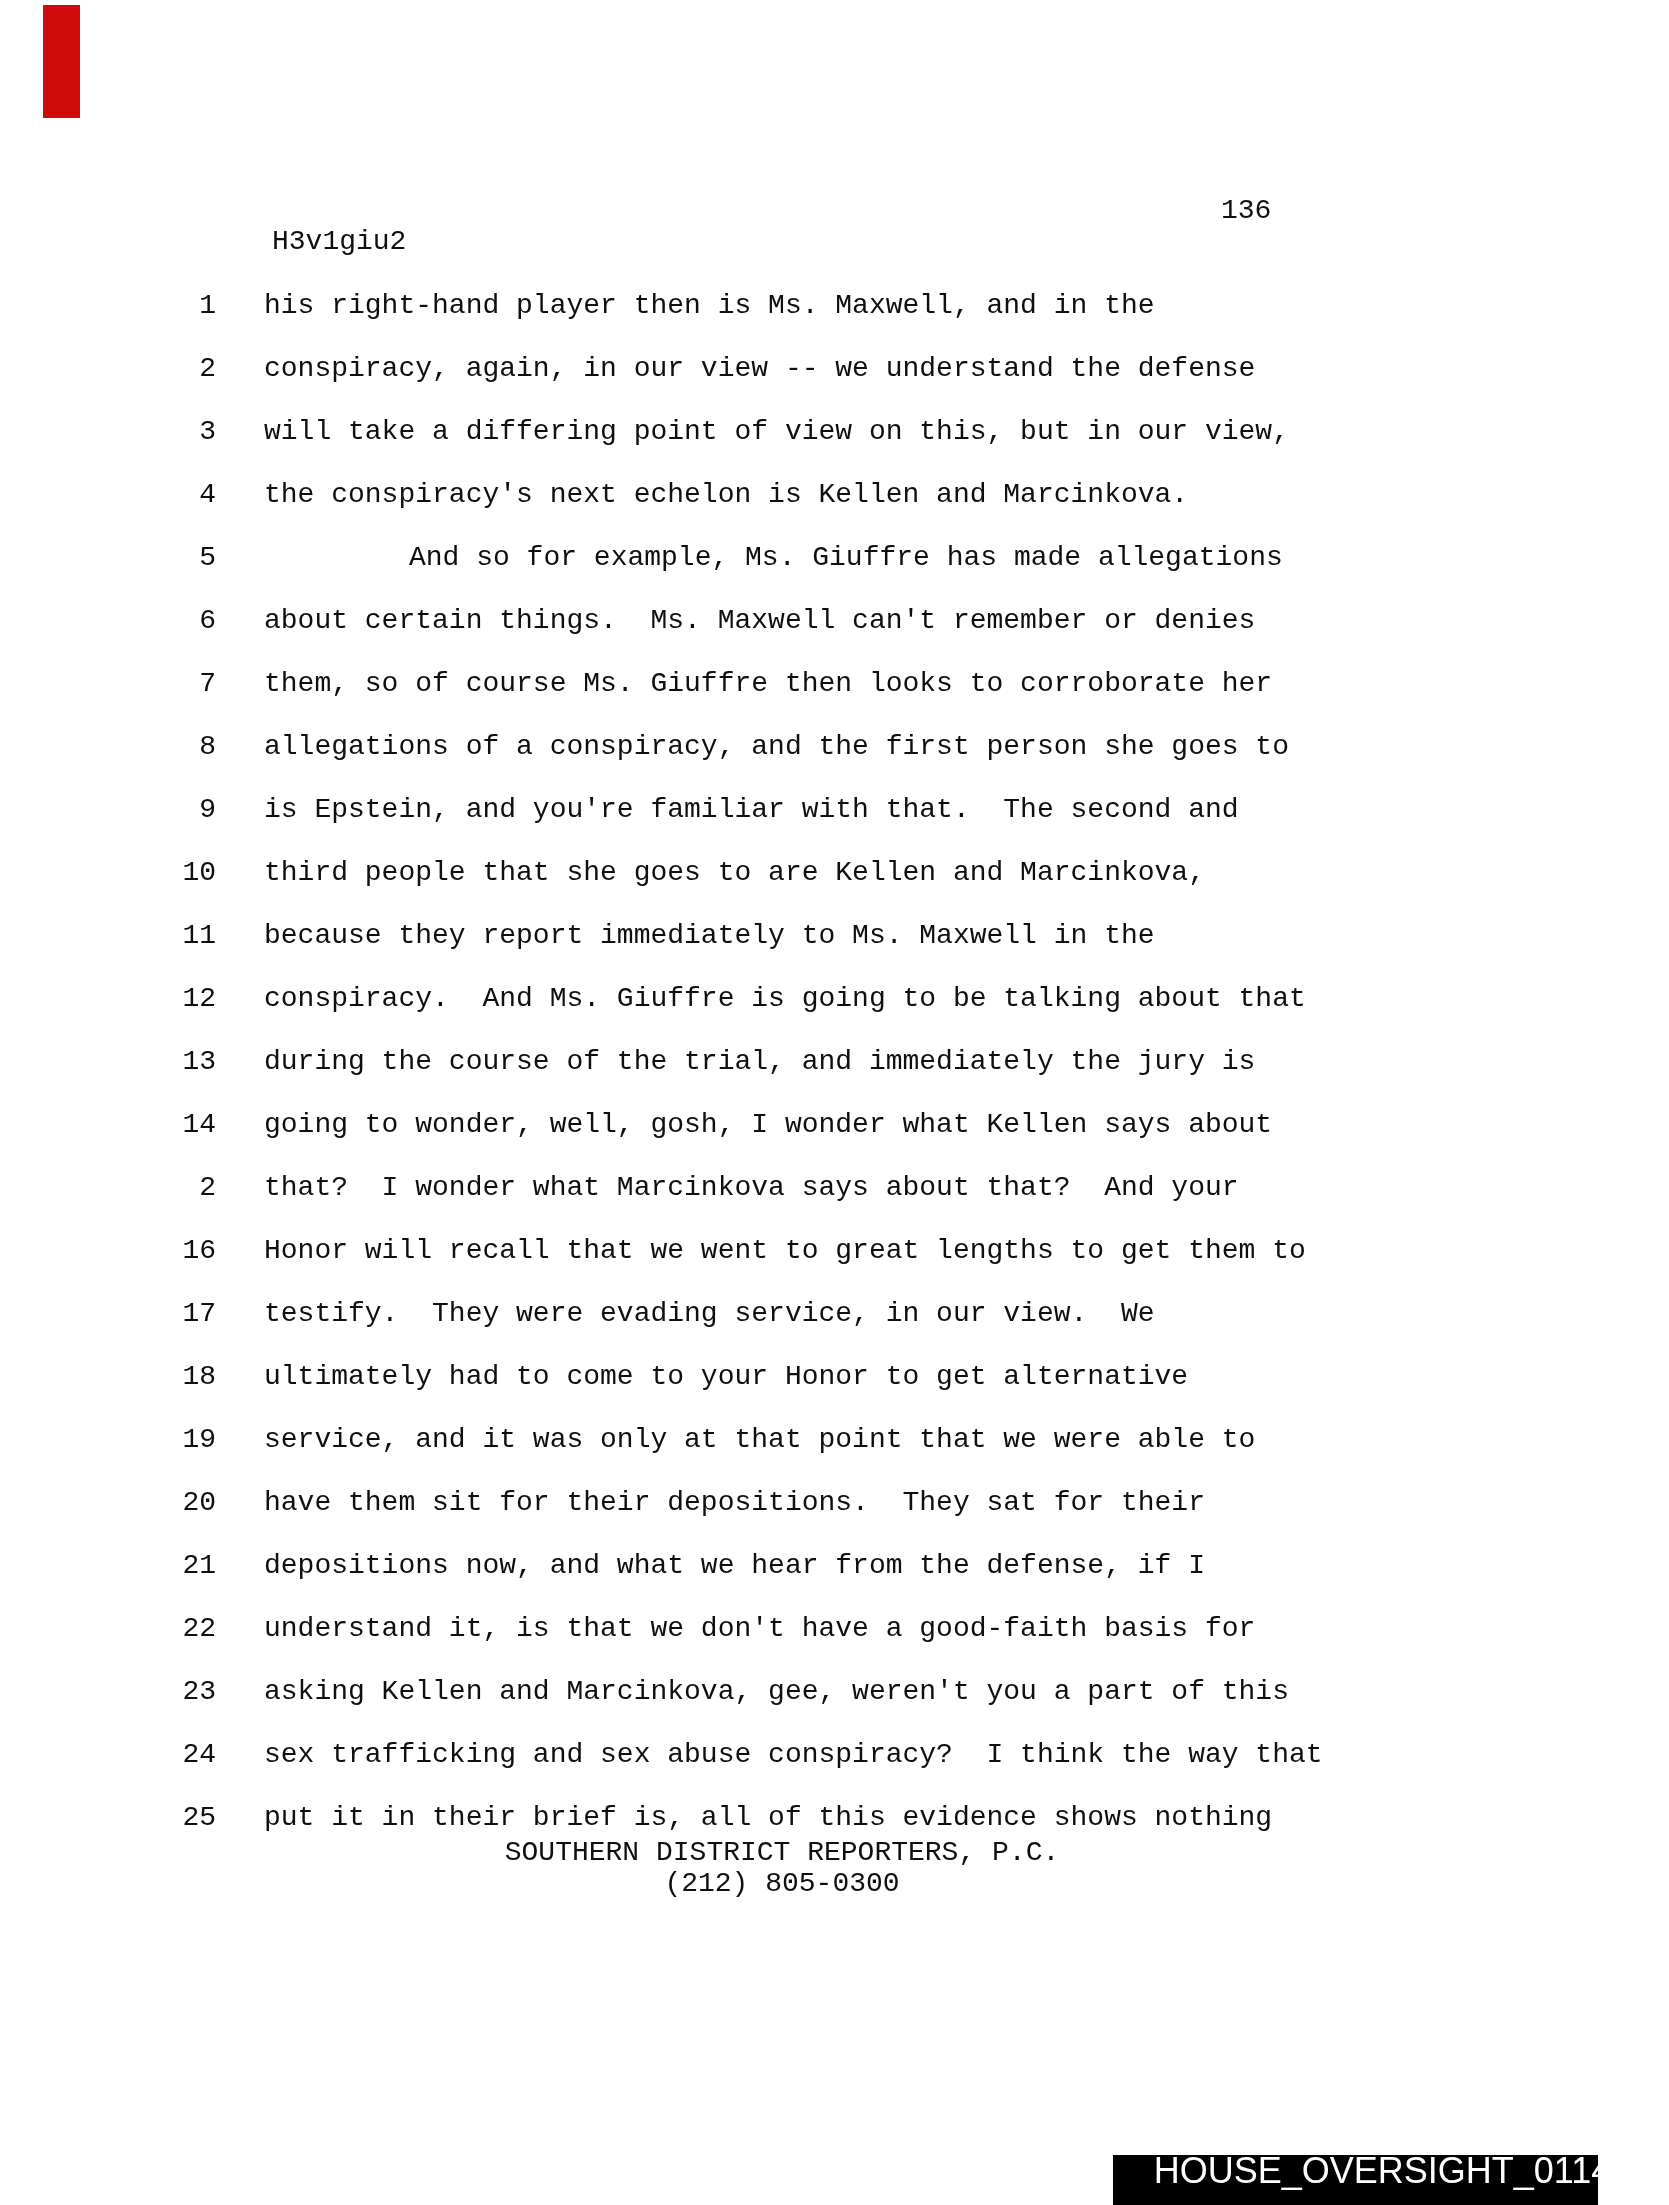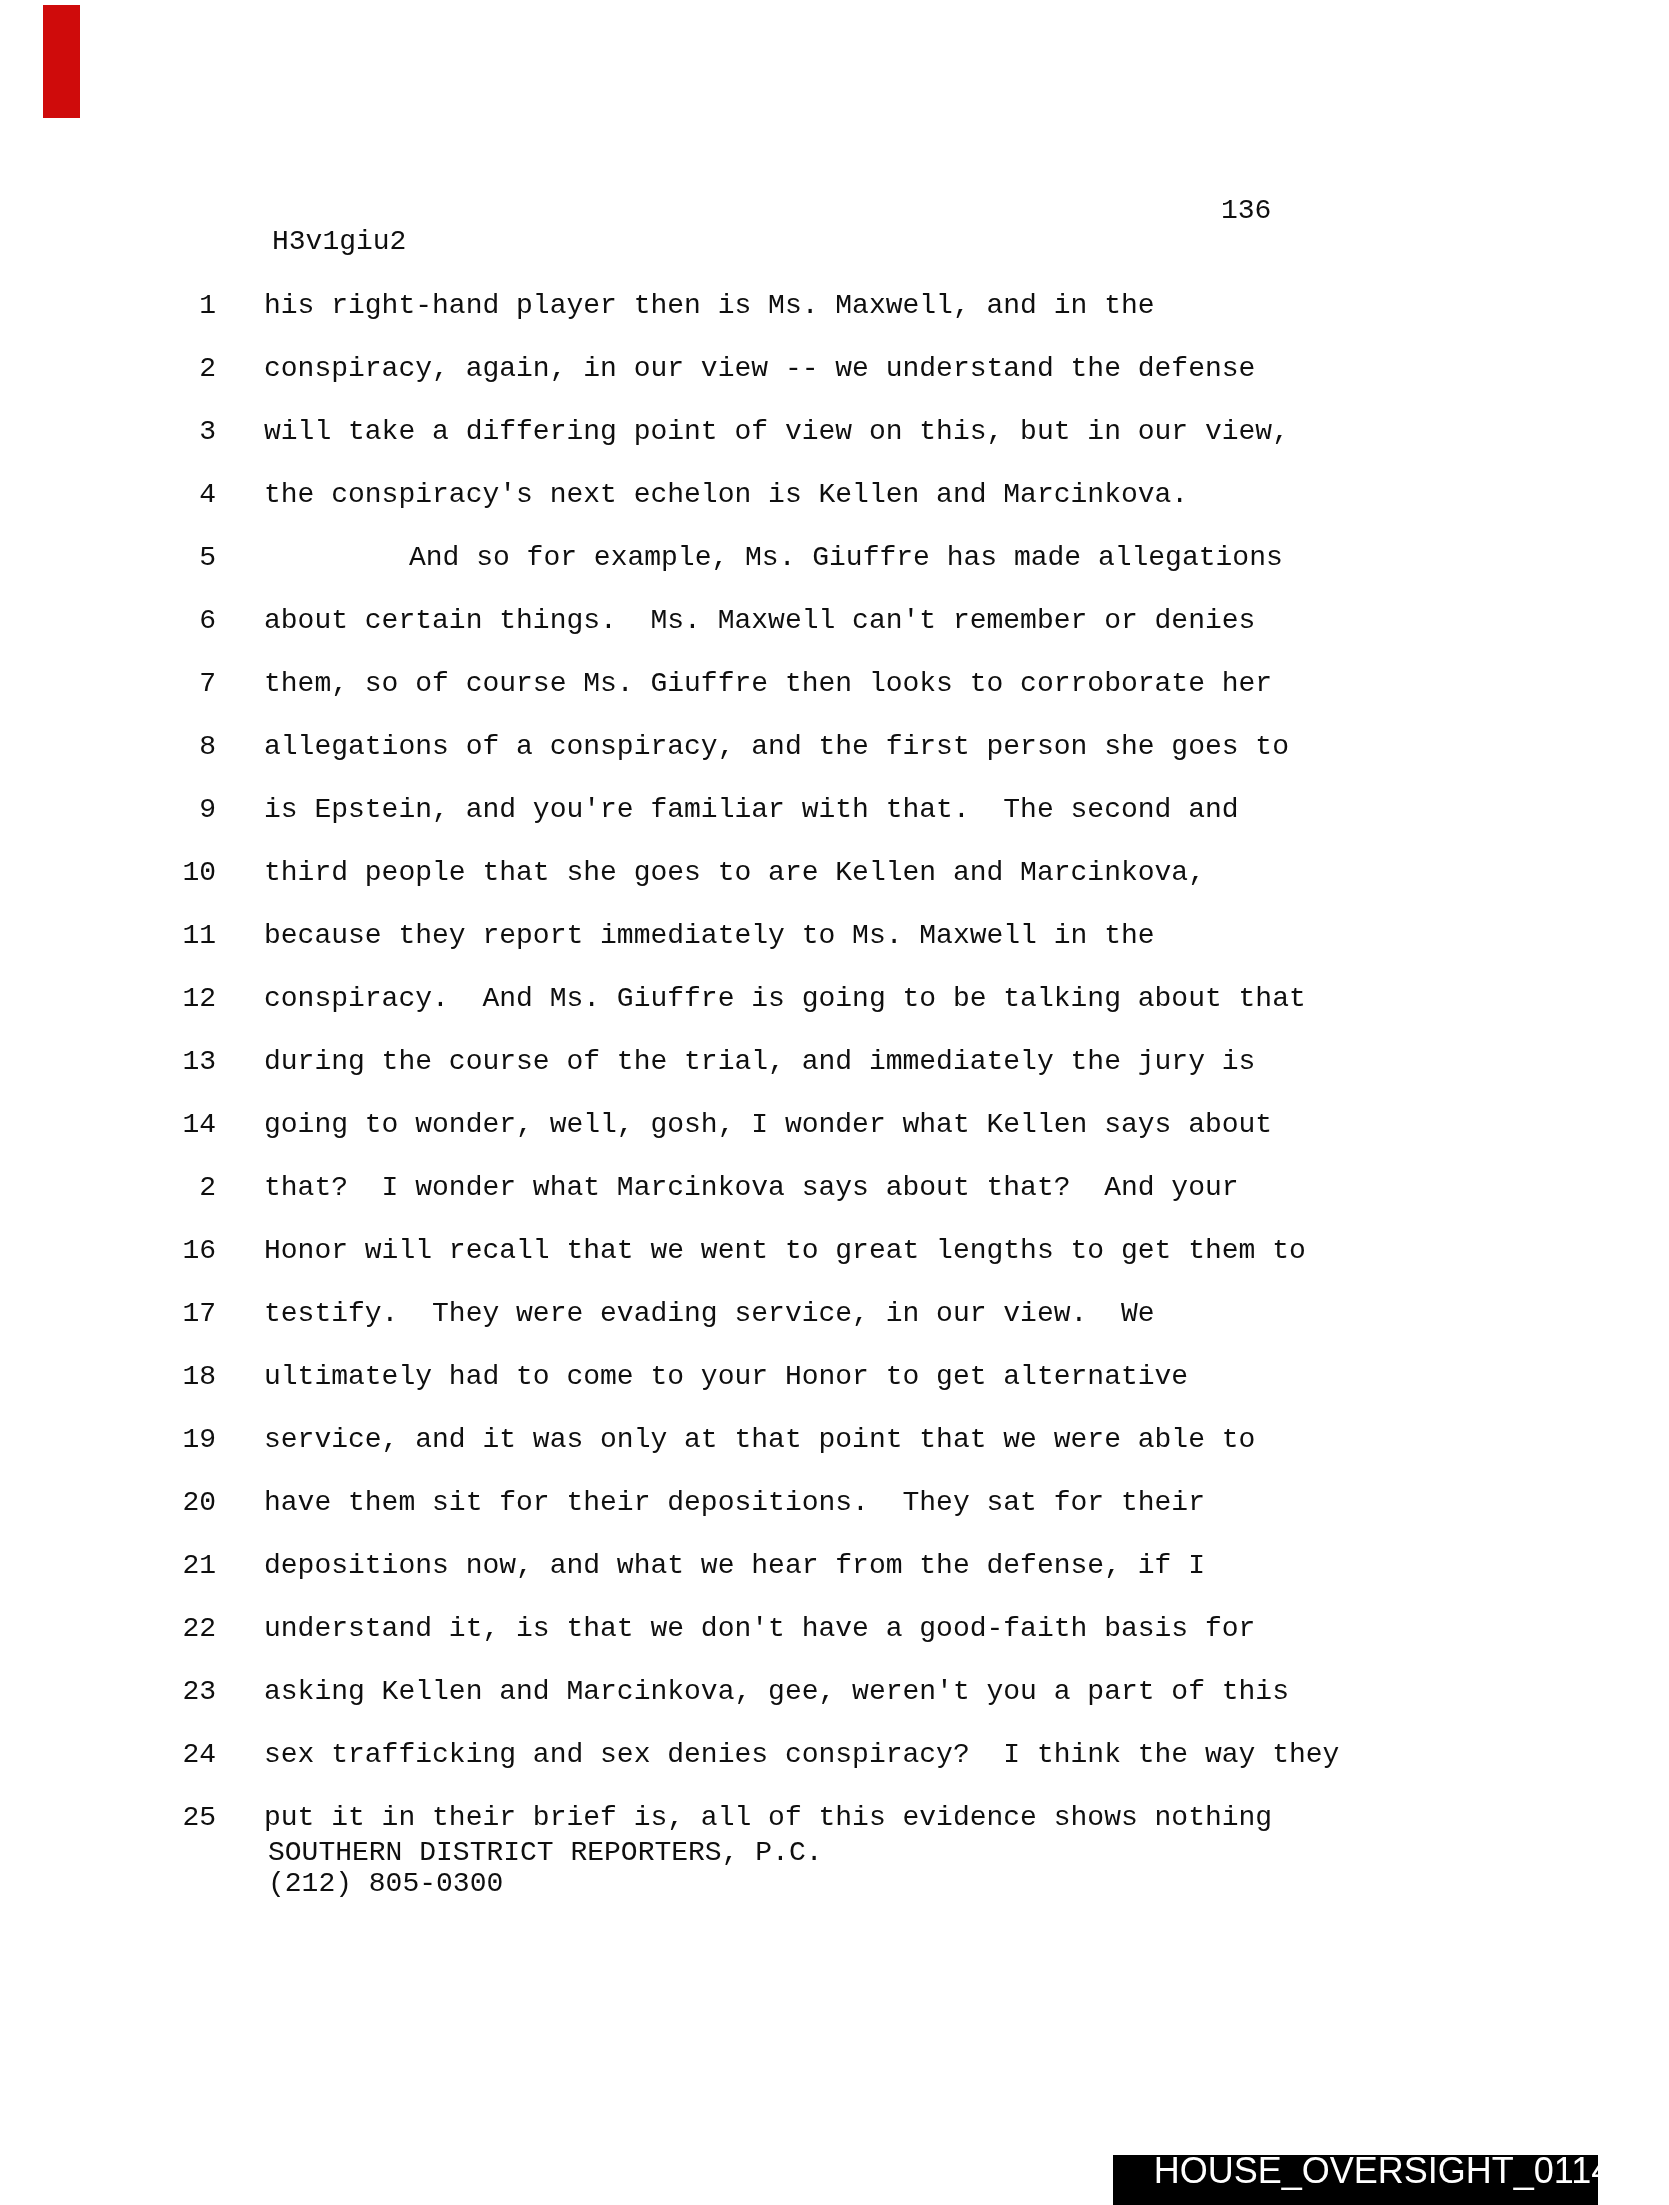--- a/index.html
+++ b/index.html
@@ -45,22 +45,23 @@
     width: 216px;
     text-align: right;
   }
   .txt {
     padding-left: 48px;
     white-space: pre;
   }
   .row.indent .txt { padding-left: 193px; }
   .footer {
     position: absolute;
-    left: 268px; top: 1837px;
+    left: 252px; top: 1837px;
     width: 1060px;
+    text-align: center;
     font-size: 28px;
     line-height: 31px;
   }
   .bates {
     position: absolute;
     left: 1113px; top: 2155px;
     width: 556px; height: 50px;
     background: var(--bates-bg, #000000);
     color: var(--bates-fg, #ffffff);
     font-family: "Liberation Sans", sans-serif;
@@ -191,21 +192,21 @@
     <span class="txt">understand it, is that we don't have a good-faith basis for</span>
   </div>
 
   <div class="row">
     <span class="num">23</span>
     <span class="txt">asking Kellen and Marcinkova, gee, weren't you a part of this</span>
   </div>
 
   <div class="row">
     <span class="num">24</span>
-    <span class="txt">sex trafficking and sex denies conspiracy?  I think the way they</span>
+    <span class="txt">sex trafficking and sex abuse conspiracy?  I think the way that</span>
   </div>
 
   <div class="row">
     <span class="num">25</span>
     <span class="txt">put it in their brief is, all of this evidence shows nothing</span>
   </div>
 </div>
 
   <div class="footer">
     <div>SOUTHERN DISTRICT REPORTERS, P.C.</div>

